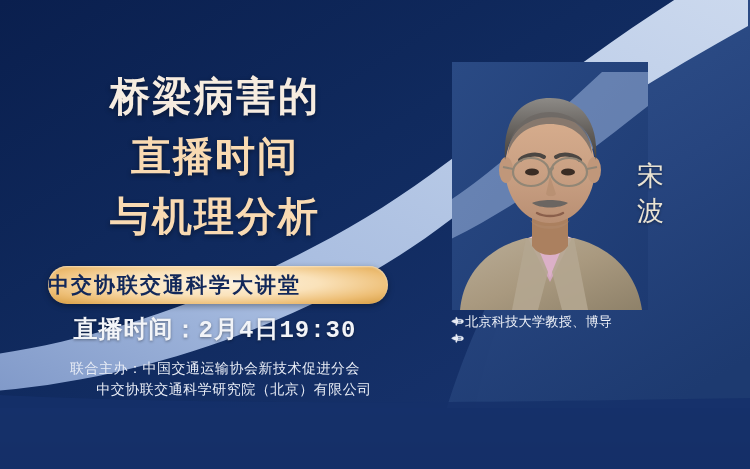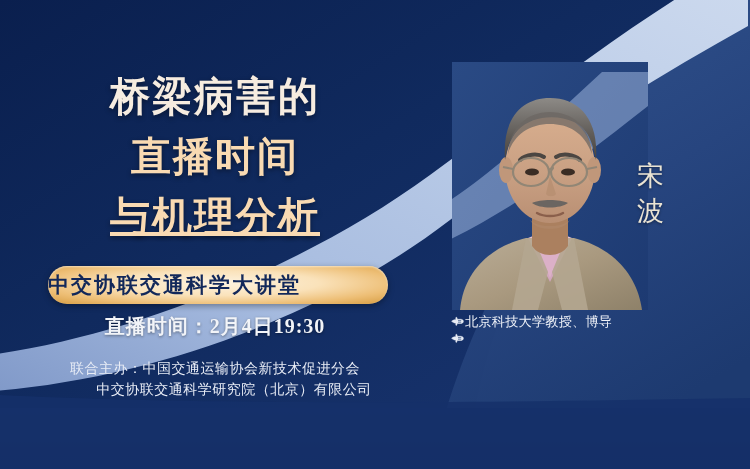--- a/index.html
+++ b/index.html
@@ -33,21 +33,21 @@
   .tline{
     font-weight:bold;
     font-size:40px;
     line-height:60px;
     letter-spacing:2px;
     white-space:nowrap;
     text-shadow:0 2px 5px rgba(0,0,0,.42);
   }
   .tline.l1{ color:#f6ece0; }
   .tline.l2{ color:#f9dab2; }
-  .tline.l3{ color:#f9dab2;text-decoration:underline; }
+  .tline.l3{ color:#f9dab2; }
 
   .badge{
     position:absolute; left:48px; top:266px;
     width:340px; height:38px;
     border-radius:19px;
     background:
       radial-gradient(ellipse at 50% 45%, #fdf3e0 0%, #fae2ba 42%, #edbe75 74%, #d69c41 100%);
     box-shadow:0 2px 6px rgba(0,0,0,.35), inset 0 1px 2px rgba(255,255,255,.55);
     display:flex; align-items:center; justify-content:flex-start;
   }
@@ -56,23 +56,23 @@
     font-weight:bold;
     font-size:21px;
     letter-spacing:2px;
     color:#12285a;
     white-space:nowrap;
   }
 
   .livetime{
     position:absolute; left:0px; top:313px; width:430px;
     text-align:center;
-    font-family:Liberation Serif, serif;
+    font-family:Liberation Mono, monospace;
     font-weight:bold;
-    font-size:20px;
+    font-size:24px;
     letter-spacing:1px;
     color:#f2f4f8;
     white-space:nowrap;
     text-shadow:0 1px 3px rgba(0,0,0,.4);
   }
 
   .organizers{
     position:absolute; left:0px; top:358px; width:430px;
     text-align:center;
     font-family:"DejaVu Sans","Liberation Sans",sans-serif;

